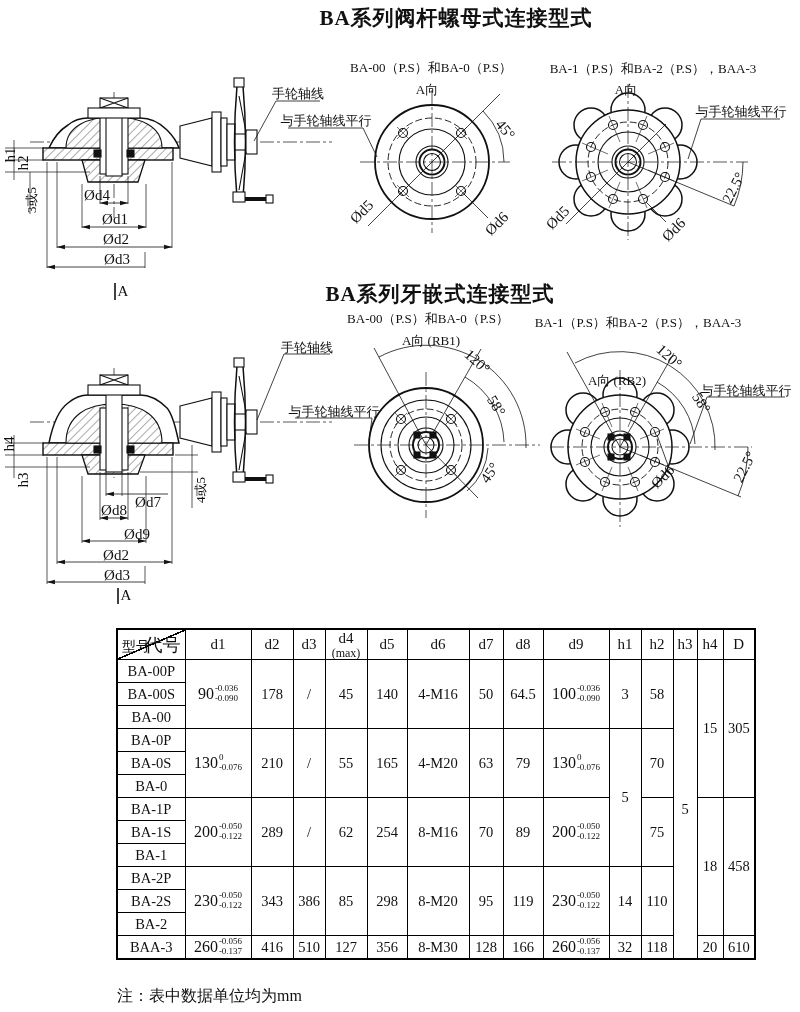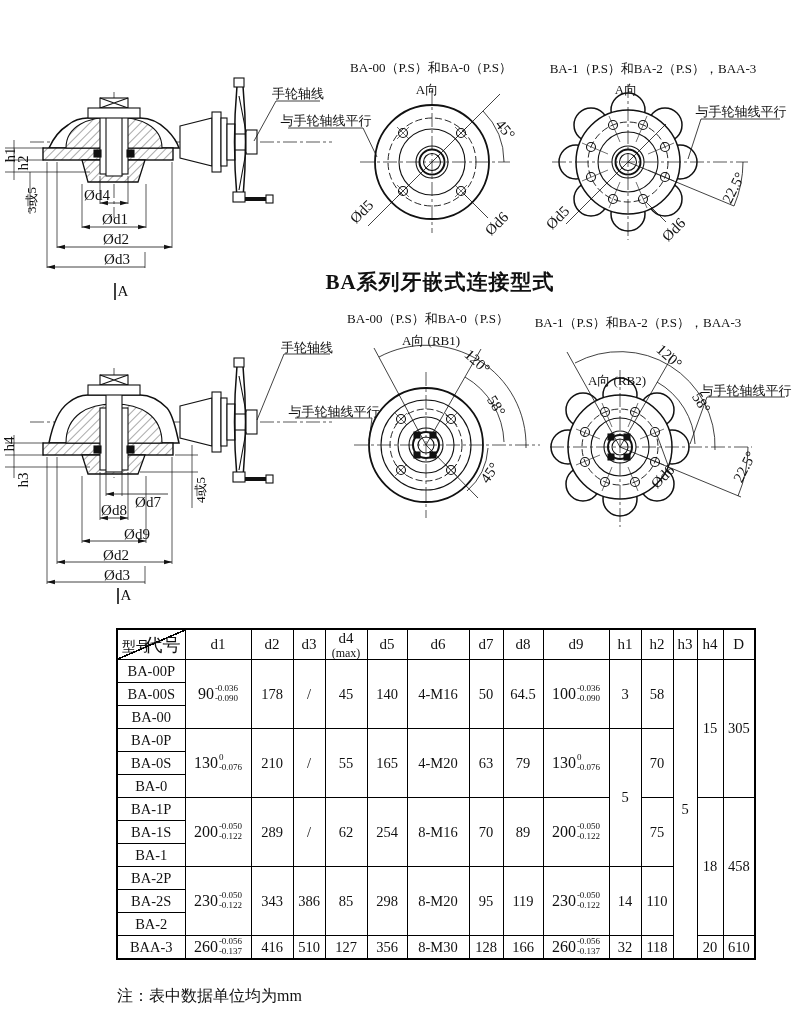--- a/index.html
+++ b/index.html
@@ -279,20 +279,21 @@
         <path d="M575,363 A95,95 0 0 1 715,450" stroke-width="0.8"></path>
         <path d="M657,382 A75,75 0 0 1 695,444" stroke-width="0.8"></path>
         <path d="M748,447 A128,128 0 0 1 738,496" stroke-width="0.8"></path>
         <path d="M657,435 L669,468" stroke-width="0.8"></path>
         <path d="M707,397 H785" stroke-width="0.8"></path>
         <path d="M707,397 L690,444" stroke-width="0.8"></path>
       </g>
     </g>
   </svg>
 
+  <div class="lb title" style="left:456px;top:18px;">BA系列阀杆螺母式连接型式</div>
 
   <div class="lb variant" style="left:431px;top:67px;">BA-00（P.S）和BA-0（P.S）</div>
   <div class="lb variant" style="left:653px;top:68px;">BA-1（P.S）和BA-2（P.S），BAA-3</div>
   <div class="lb viewlab" style="left:427px;top:89px;">A向</div>
   <div class="lb viewlab" style="left:626px;top:89px;">A向</div>
   <div class="lb anno" style="left:298px;top:93px;">手轮轴线</div>
   <div class="lb anno" style="left:326px;top:120px;">与手轮轴线平行</div>
   <div class="lb anno" style="left:741px;top:111px;">与手轮轴线平行</div>
 
   <div class="lb dimlab" style="left:10px;top:155px;transform:translate(-50%,-50%) rotate(-90deg);">h1</div>
@@ -305,21 +306,21 @@
   <div class="lb dimlab" style="left:123px;top:291px;">A</div>
 
   <div class="lb dimlab" style="left:362px;top:212px;transform:translate(-50%,-50%) rotate(-45deg);">Ød5</div>
   <div class="lb dimlab" style="left:497px;top:224px;transform:translate(-50%,-50%) rotate(-45deg);">Ød6</div>
   <div class="lb dimlab" style="left:505px;top:130px;transform:translate(-50%,-50%) rotate(50deg);">45°</div>
 
   <div class="lb dimlab" style="left:558px;top:218px;transform:translate(-50%,-50%) rotate(-45deg);">Ød5</div>
   <div class="lb dimlab" style="left:674px;top:230px;transform:translate(-50%,-50%) rotate(-45deg);">Ød6</div>
   <div class="lb dimlab" style="left:734px;top:188px;transform:translate(-50%,-50%) rotate(-63deg);">22.5°</div>
 
-  <div class="lb title" style="left:440px;top:282px;">BA系列牙嵌式连接型式</div>
+  <div class="lb title" style="left:440px;top:294px;">BA系列牙嵌式连接型式</div>
 
   <div class="lb variant" style="left:428px;top:318px;">BA-00（P.S）和BA-0（P.S）</div>
   <div class="lb variant" style="left:638px;top:322px;">BA-1（P.S）和BA-2（P.S），BAA-3</div>
   <div class="lb viewlab" style="left:431px;top:340px;">A向 (RB1)</div>
   <div class="lb viewlab" style="left:617px;top:338px;margin-top:42px;">A向 (RB2)</div>
   <div class="lb anno" style="left:307px;top:347px;">手轮轴线</div>
   <div class="lb anno" style="left:334px;top:411px;">与手轮轴线平行</div>
   <div class="lb anno" style="left:746px;top:390px;">与手轮轴线平行</div>
 
   <div class="lb dimlab" style="left:9px;top:444px;transform:translate(-50%,-50%) rotate(-90deg);">h4</div>

